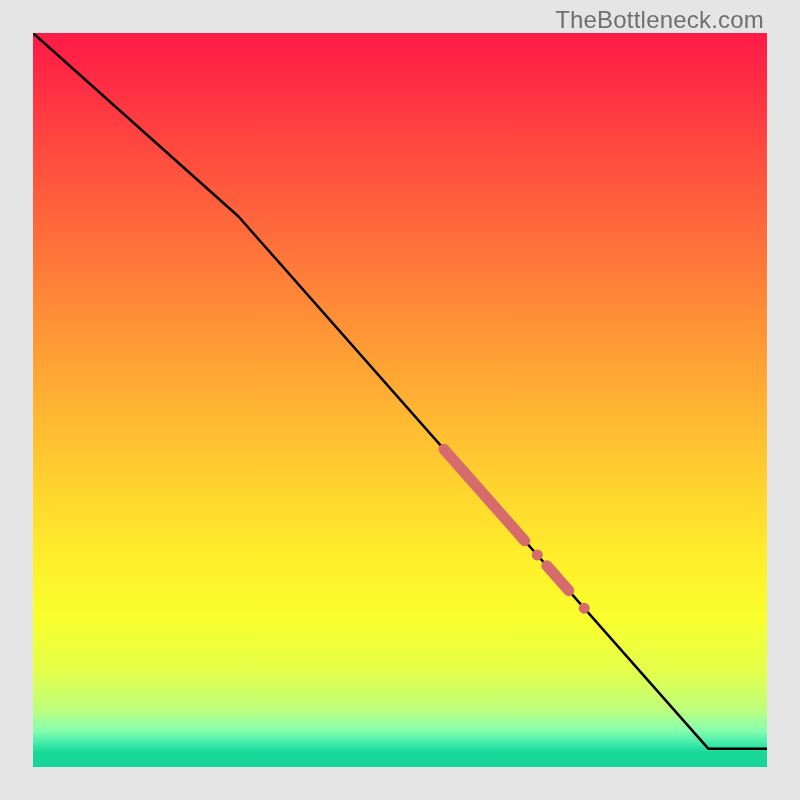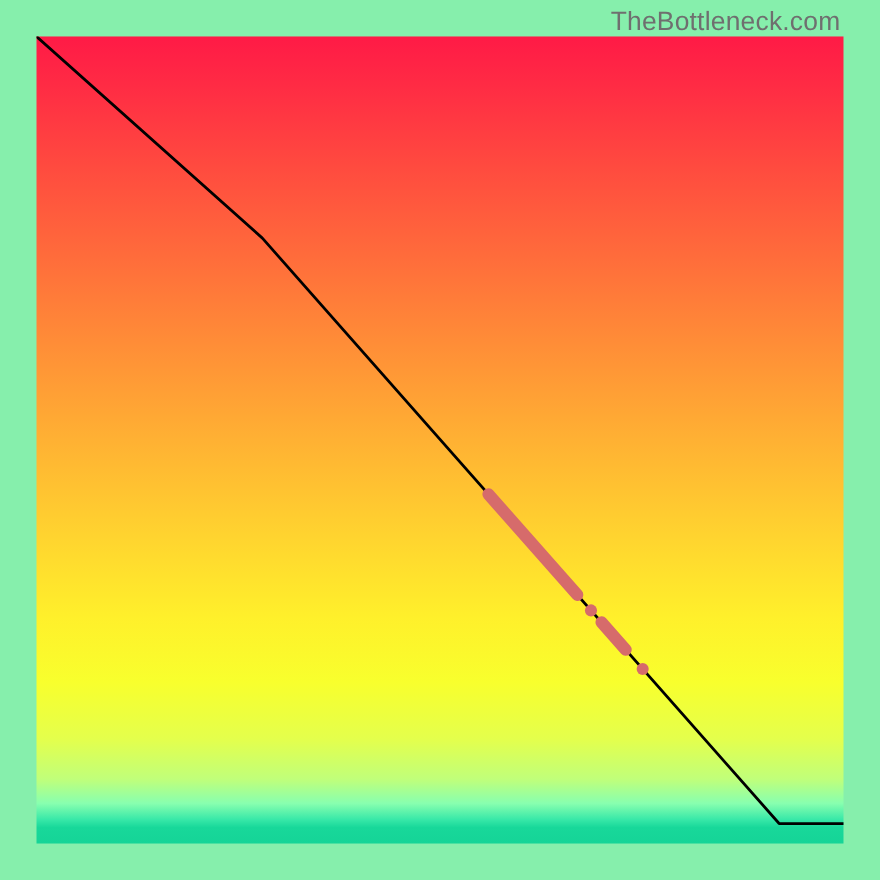--- a/index.html
+++ b/index.html
@@ -10,21 +10,21 @@
   body {
     width: 800px;
     height: 800px;
     background: #000;
     position: relative;
     font-family: Arial, Helvetica, sans-serif;
   }
   .frame {
     position: absolute;
     inset: 0;
-    background: #86efac;
+    background: #e5e5e5;
   }
   .plot-area {
     position: absolute;
     left: 33px;
     top: 33px;
     width: 734px;
     height: 734px;
     overflow: hidden;
   }
   .gradient-bg {

